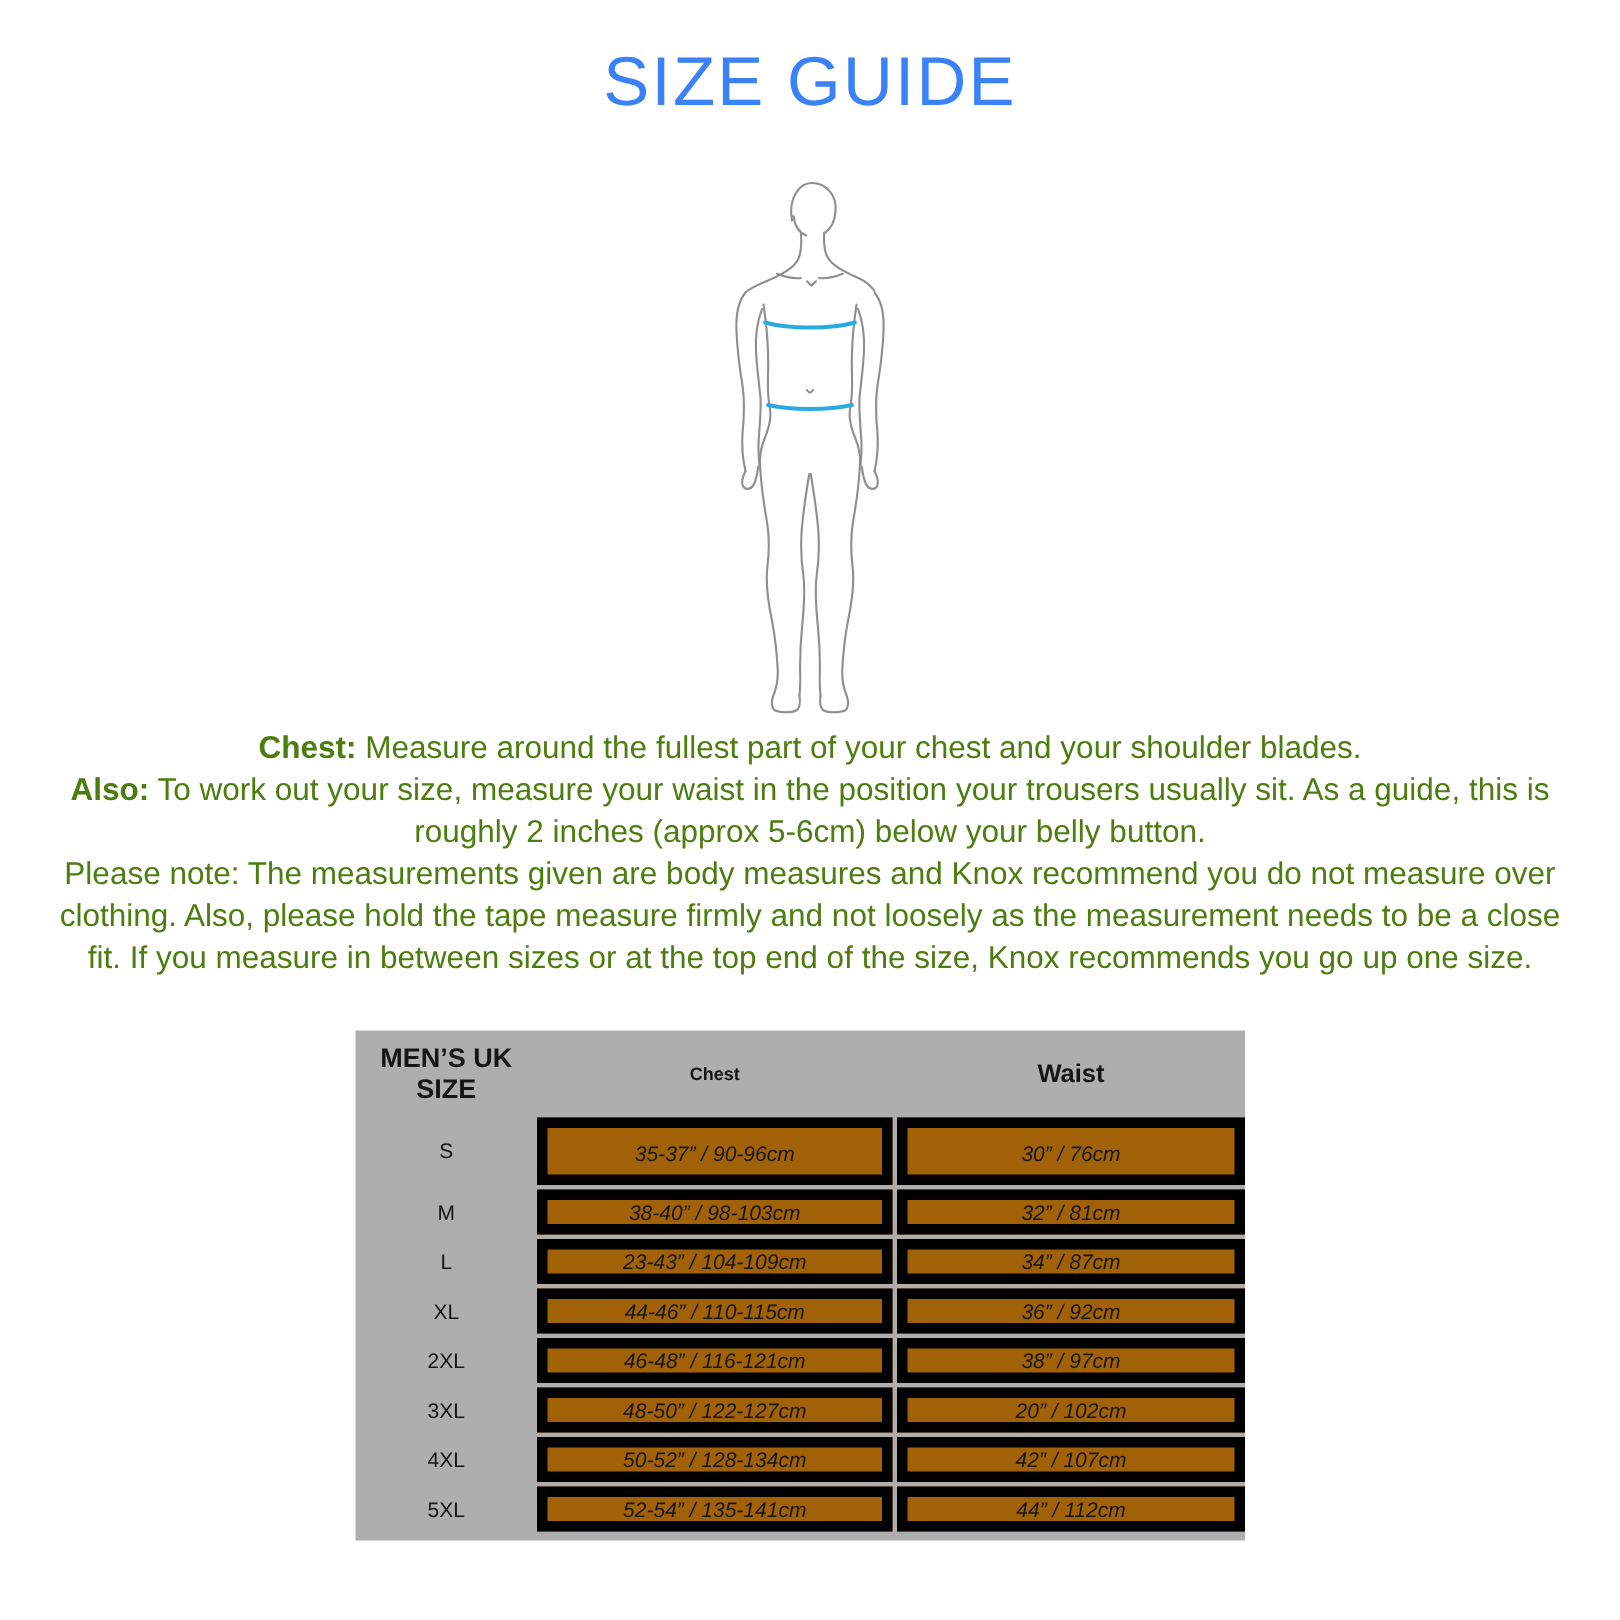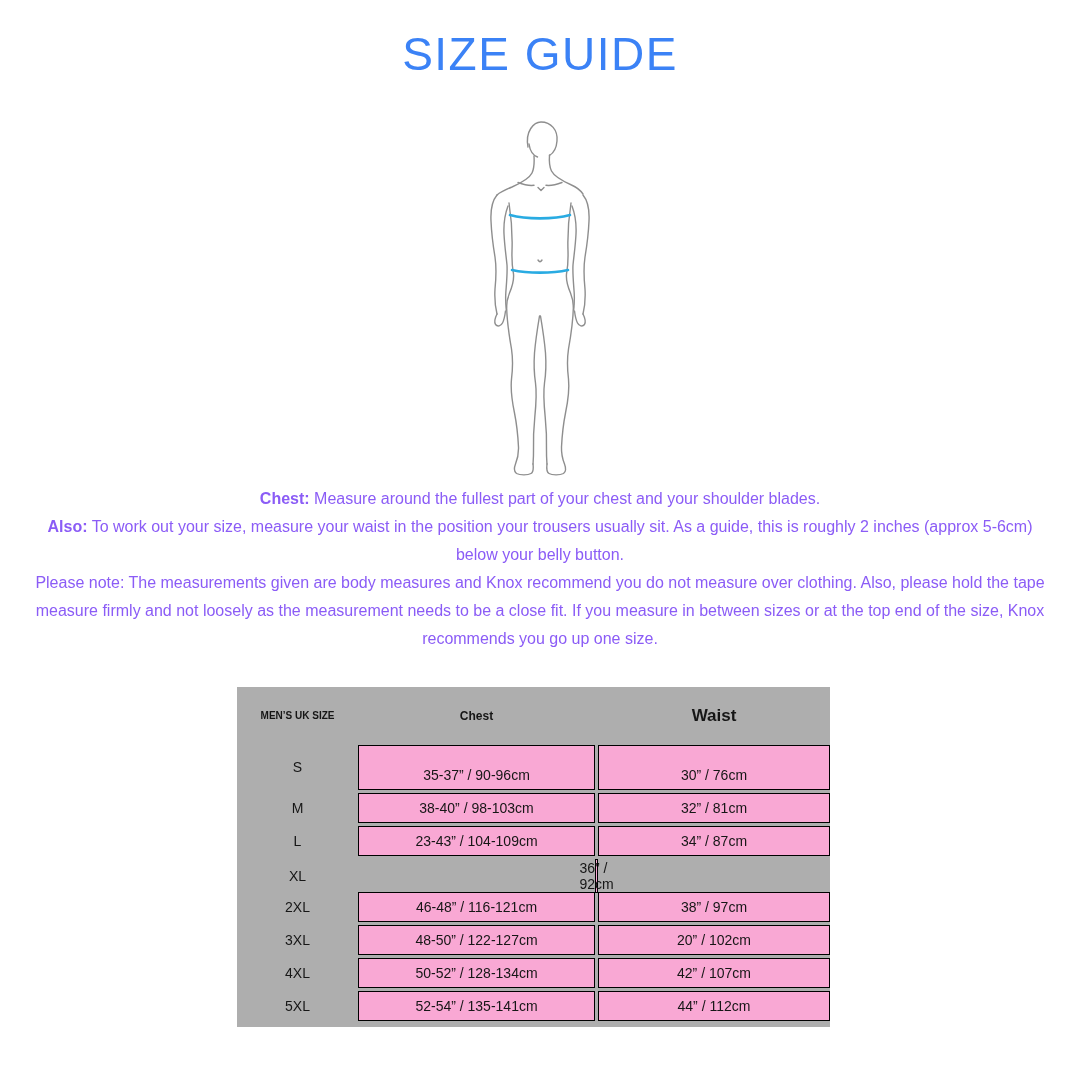--- a/index.html
+++ b/index.html
@@ -10,21 +10,21 @@
   }
   .page{width:1080px;height:1080px;position:relative;}
   .title{
     margin:0;padding-top:28px;text-align:center;
     font-size:46px;font-weight:400;letter-spacing:1.5px;color:#3b82f6;
     line-height:1.15;
   }
   .figure-wrap{text-align:center;margin-top:40px;height:358px;}
   .instructions{
     width:1010px;margin:6px auto 16px auto;text-align:center;
-    font-size:16px;line-height:28px;color:#8b5cf6;
+    font-size:21px;line-height:28px;color:#4d7c0f;
   }
   .instructions p{margin:0;}
   .instructions strong{font-weight:700;}
   .size-table{
     width:593px;margin:34px 0 0 237px;background:#aeaeae;
     padding-bottom:3px;box-sizing:border-box;
   }
   .t-header{
     display:grid;grid-template-columns:121px 237px 3px 232px;
     height:58px;align-items:center;text-align:center;
@@ -33,21 +33,21 @@
   .t-row{
     display:grid;grid-template-columns:121px 237px 3px 232px;
     height:30px;margin-bottom:3px;
   }
   .t-row.first{height:45px;}
   .cell{
     display:flex;align-items:center;justify-content:center;
     font-size:14px;color:#161616;
   }
   .white-cell{
-    background:#f9a8d4;border:1px solid #000000;
+    background:#a16207;border:7px solid #000000;font-style:italic;
   }
   .t-row.first .white-cell{align-items:flex-end;padding-bottom:6px;box-sizing:border-box;}
   .size-cell{background:transparent;}
   .gap{background:transparent;}
 </style>
 </head>
 <body>
 
 <div class="page">
 
@@ -91,21 +91,21 @@
   </div>
 
   <div class="instructions">
     <p><strong>Chest:</strong> <span>Measure around the fullest part of your chest and your shoulder blades.</span></p>
     <p><strong>Also:</strong> <span>To work out your size, measure your waist in the position your trousers usually sit. As a guide, this is roughly 2 inches (approx 5-6cm) below your belly button.</span></p>
     <p><span>Please note: The measurements given are body measures and Knox recommend you do not measure over clothing. Also, please hold the tape measure firmly and not loosely as the measurement needs to be a close fit. If you measure in between sizes or at the top end of the size, Knox recommends you go up one size.</span></p>
   </div>
 
   <div class="size-table">
     <div class="t-header">
-      <div class="cell" style="font-size:10px;">MEN’S UK SIZE</div>
+      <div class="cell" style="font-size:18px;">MEN’S UK SIZE</div>
       <div class="cell" style="font-size:12px;">Chest</div>
       <div class="gap"></div>
       <div class="cell" style="font-size:17px;">Waist</div>
     </div>
     <div>
         <div class="t-row first">
           <div class="cell size-cell">S</div>
           <div class="cell white-cell">35-37” / 90-96cm</div>
           <div class="gap"></div>
           <div class="cell white-cell">30” / 76cm</div>
@@ -117,20 +117,21 @@
           <div class="cell white-cell">32” / 81cm</div>
         </div>
         <div class="t-row">
           <div class="cell size-cell">L</div>
           <div class="cell white-cell">23-43” / 104-109cm</div>
           <div class="gap"></div>
           <div class="cell white-cell">34” / 87cm</div>
         </div>
         <div class="t-row">
           <div class="cell size-cell">XL</div>
+          <div class="cell white-cell">44-46” / 110-115cm</div>
           <div class="gap"></div>
           <div class="cell white-cell">36” / 92cm</div>
         </div>
         <div class="t-row">
           <div class="cell size-cell">2XL</div>
           <div class="cell white-cell">46-48” / 116-121cm</div>
           <div class="gap"></div>
           <div class="cell white-cell">38” / 97cm</div>
         </div>
         <div class="t-row">

